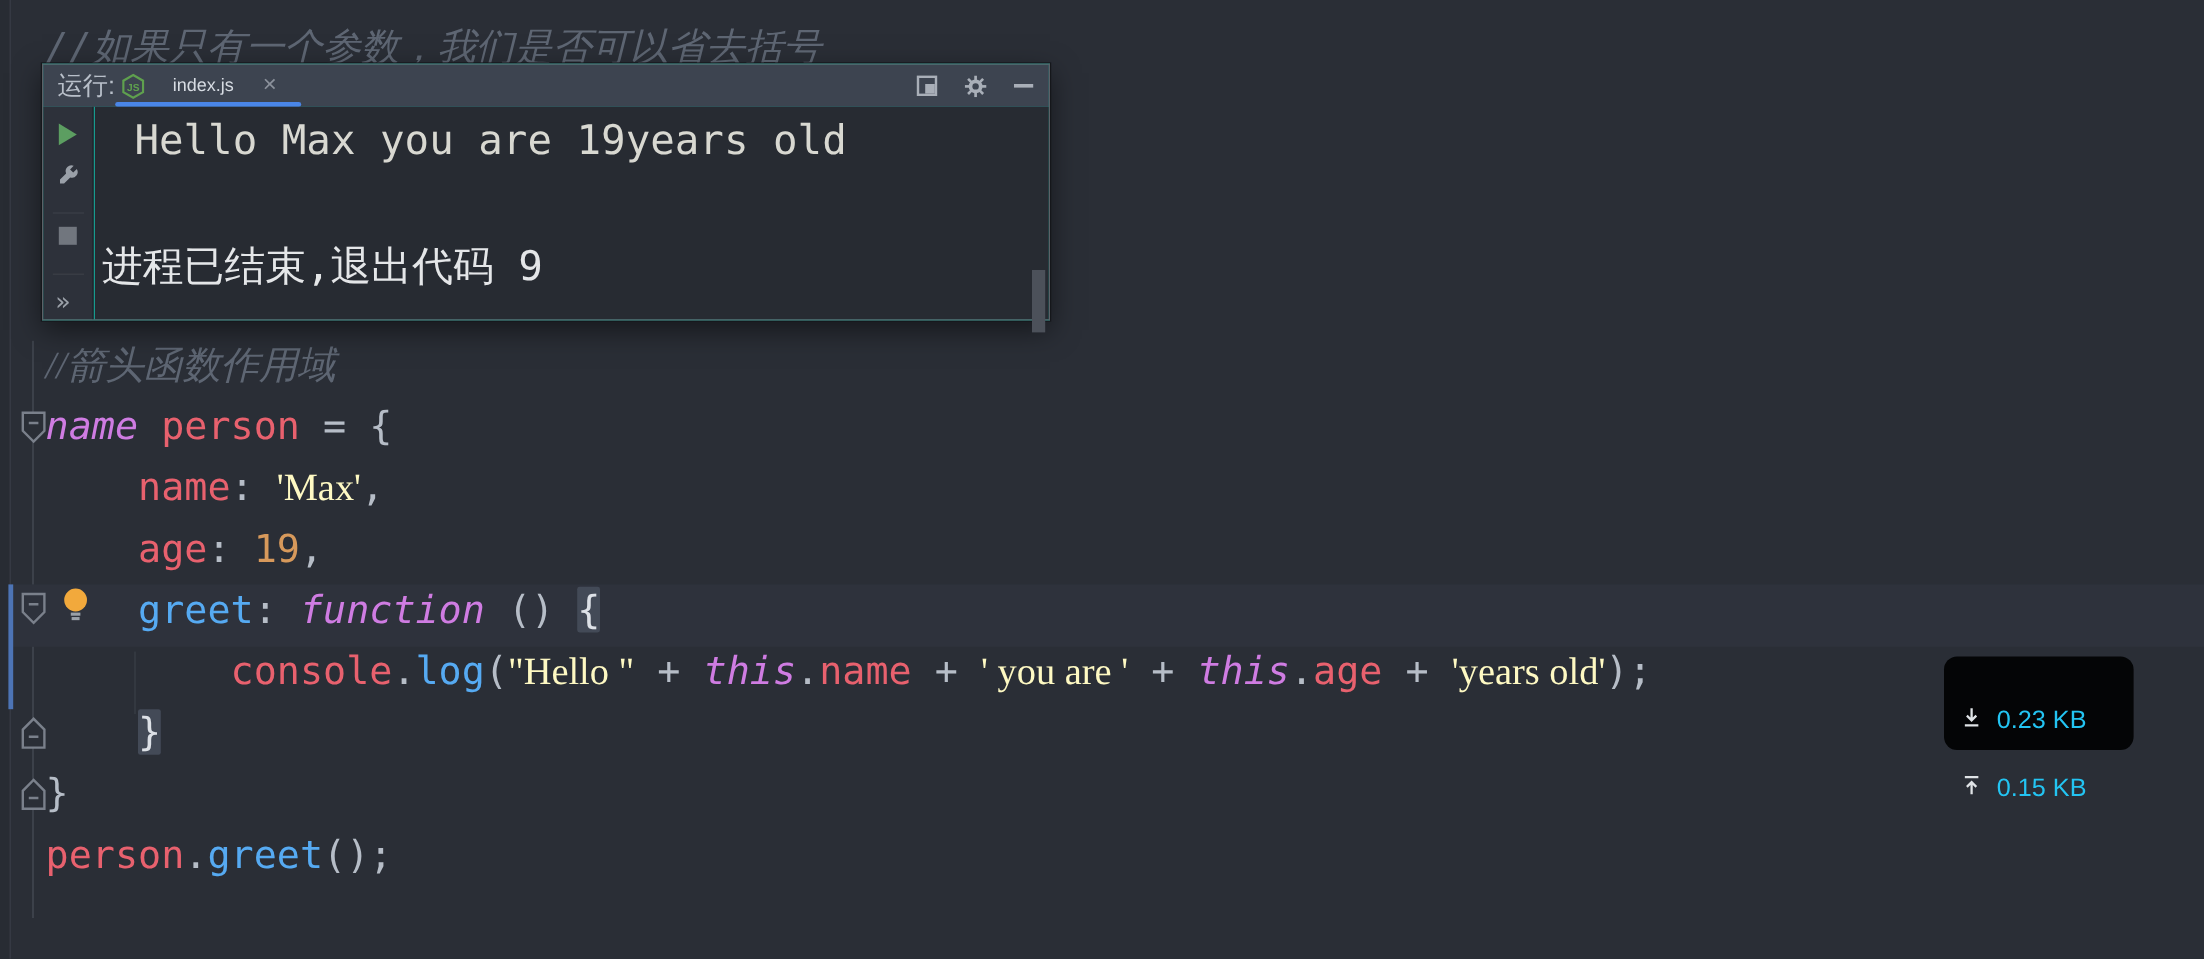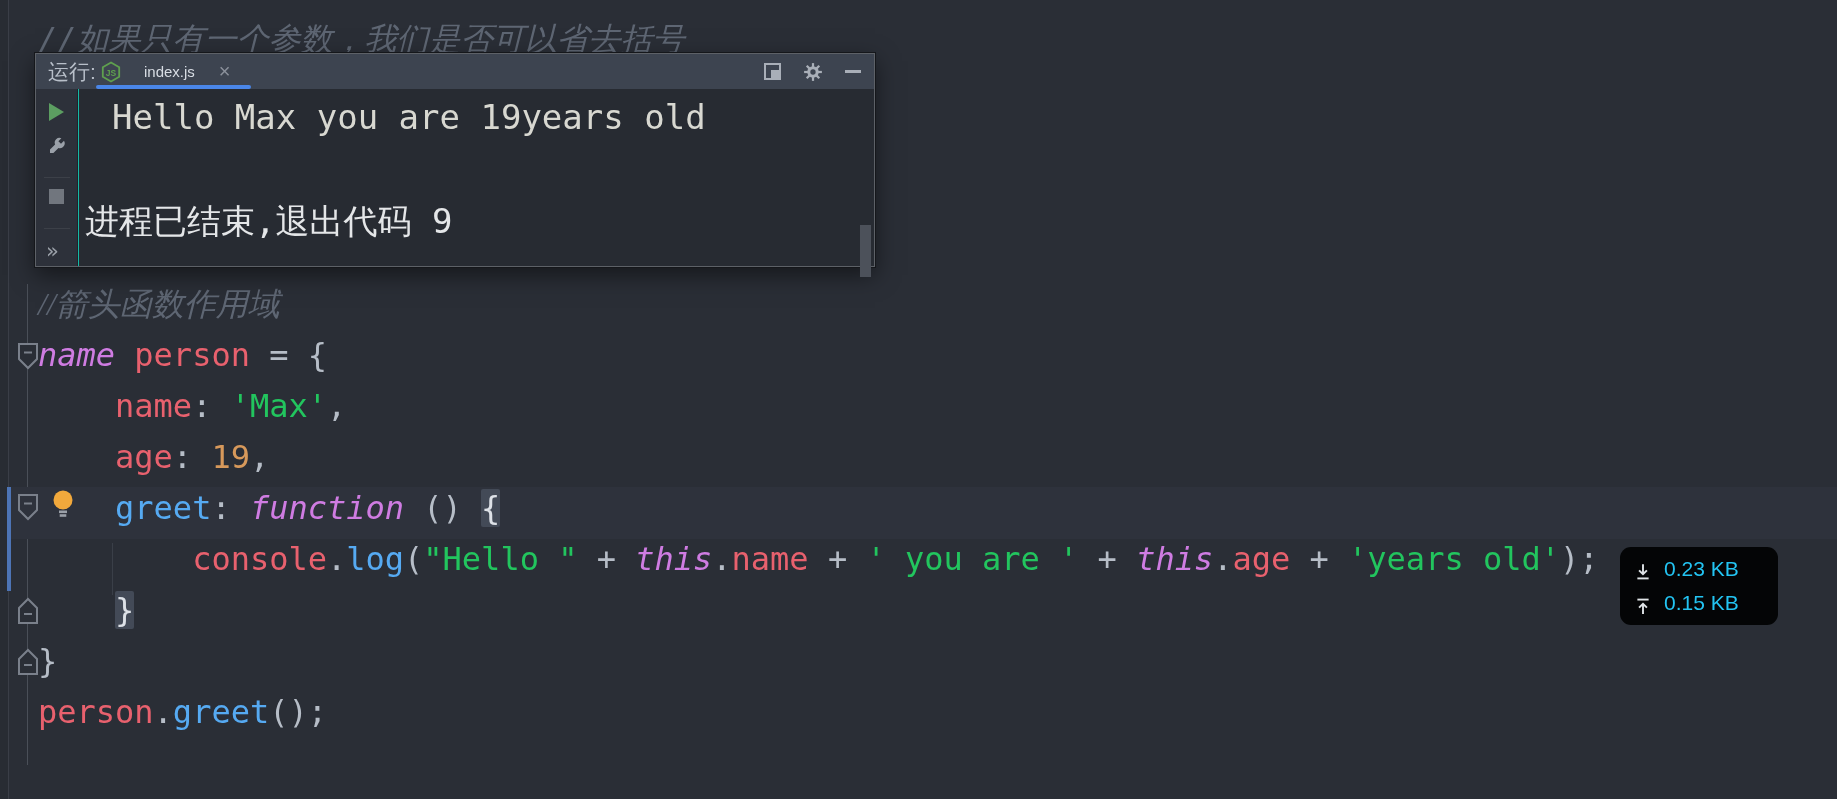--- a/index.html
+++ b/index.html
@@ -16,21 +16,21 @@
   .vcs-bar { position:absolute; left:7px; top:487px; width:4px; height:104px; background:#4d74b5; }
   .fold-line { position:absolute; left:27px; top:284px; width:1px; height:481px; background:#4a4f58; }
   .indent-guide { position:absolute; left:112px; top:543px; width:1px; height:52px; background:#3a3f48; }
   .line-band { position:absolute; left:10px; right:0; top:487px; height:52px; background:#2e323c; }
 
   .code-line { position:absolute; left:38px; white-space:pre; font-size:32px; line-height:38px; color:#b6bdc7; }
   .tk-comment { color:#5e6673; font-style:italic; }
   .tk-kw { color:#cf7ce2; font-style:italic; }
   .tk-red { color:#e8616e; }
   .tk-blue { color:#56aaf2;margin-top:12px; }
-  .tk-str { color:#22c55e; }
+  .tk-str { color:#fef9c3;font-family:Liberation Serif, serif; }
   .tk-num { color:#d7995b;margin-top:12px; }
   .tk-op { color:#b6bdc7; }
   .tk-brace-hl { color:#dde1e7; background:#434a57; border-radius:2px; }
 
   .fold-marker { position:absolute; left:16px; width:24px; height:28px; }
   .bulb { position:absolute; left:50px; top:489px; width:26px; height:30px; }
 
   
   #run-window {
     position:absolute; left:35px; top:53px; width:840px; height:214px;
@@ -63,21 +63,21 @@
   .con-line1 { position:absolute; left:8px; top:8px; font-size:34px; color:#d8d8d1; white-space:pre;margin-left:25px; }
   .con-line2 { position:absolute; left:6px; top:110px; font-size:34px; color:#e4e6e8; white-space:pre;
     font-family:"DejaVu Sans Mono","Liberation Mono",monospace; }
   .scroll-thumb { position:absolute; right:3px; top:136px; width:11px; height:52px; background:#4c515a; }
 
   
   #net-badge { position:absolute; left:1620px; top:547px; width:158px; height:78px;
     background:#040506; border-radius:11px; padding:10px 14px;
     display:flex; flex-direction:column; justify-content:space-between;
     font-family:"Liberation Sans","DejaVu Sans",sans-serif; }
-  .net-row { display:flex; align-items:flex-end; gap:12px; }
+  .net-row { display:flex; align-items:flex-start; gap:12px;margin-top:32px; }
   .net-val { font-size:21px; color:#23c4f2; }
 </style>
 </head>
 <body>
 
 <div id="editor">
   <div class="gutter-strip"></div>
   <div class="fold-line"></div>
   <div class="line-band"></div>
   <div class="indent-guide"></div>

